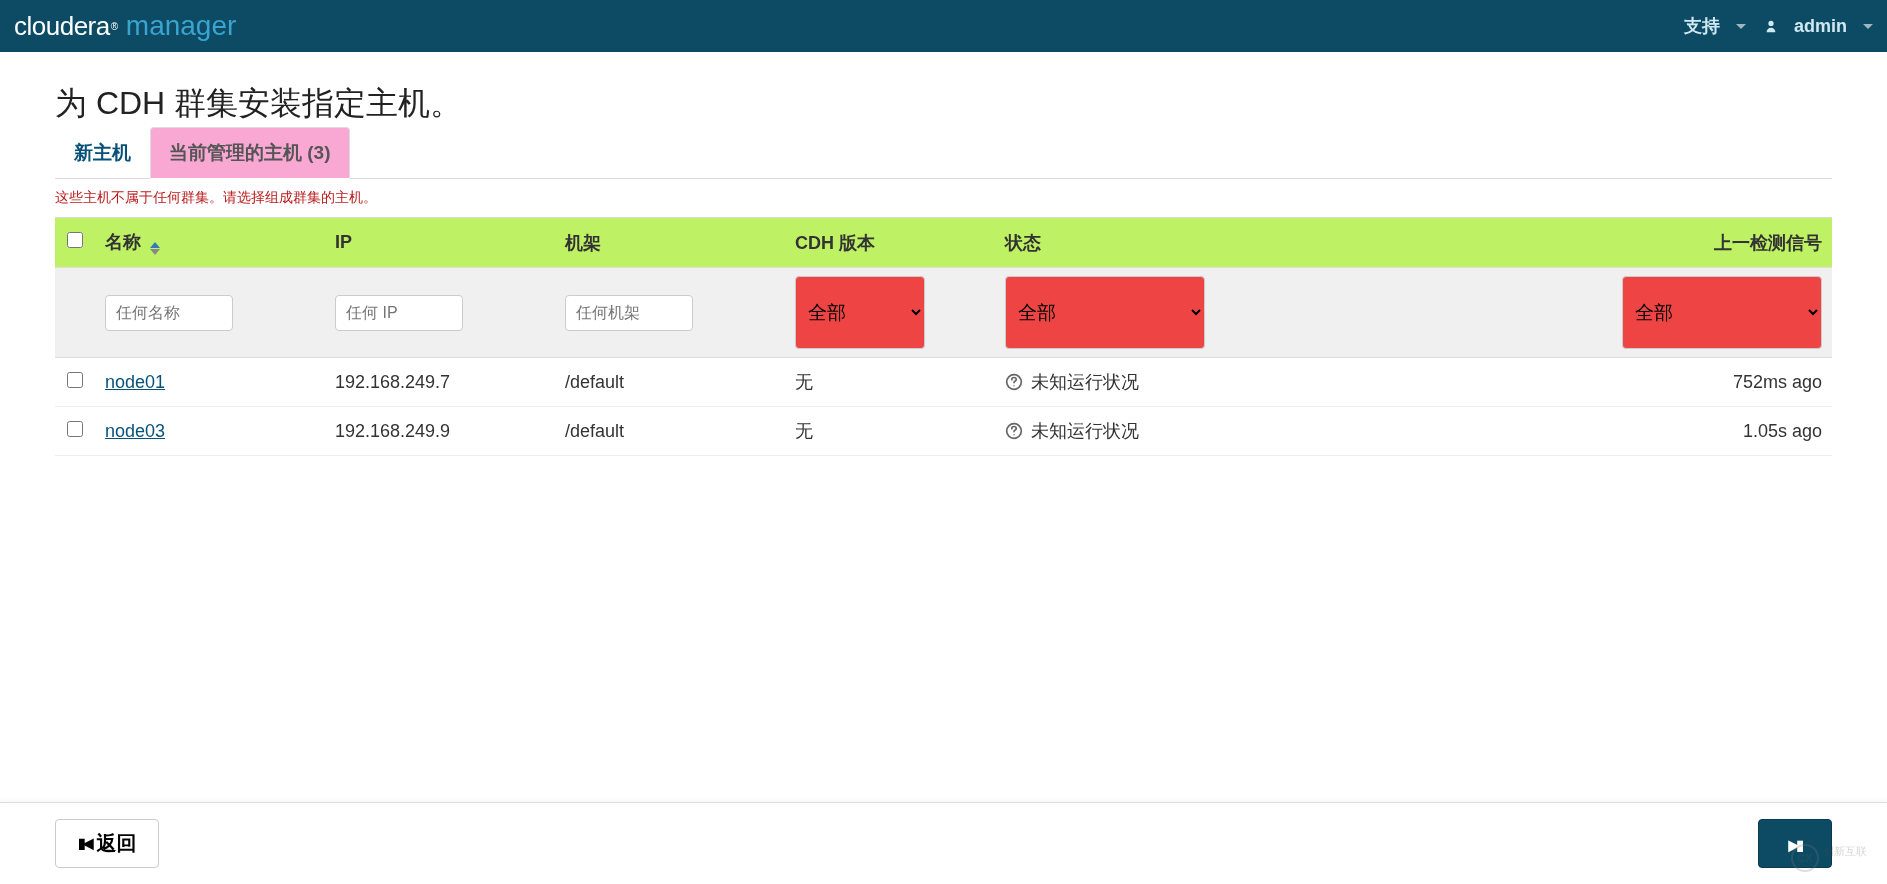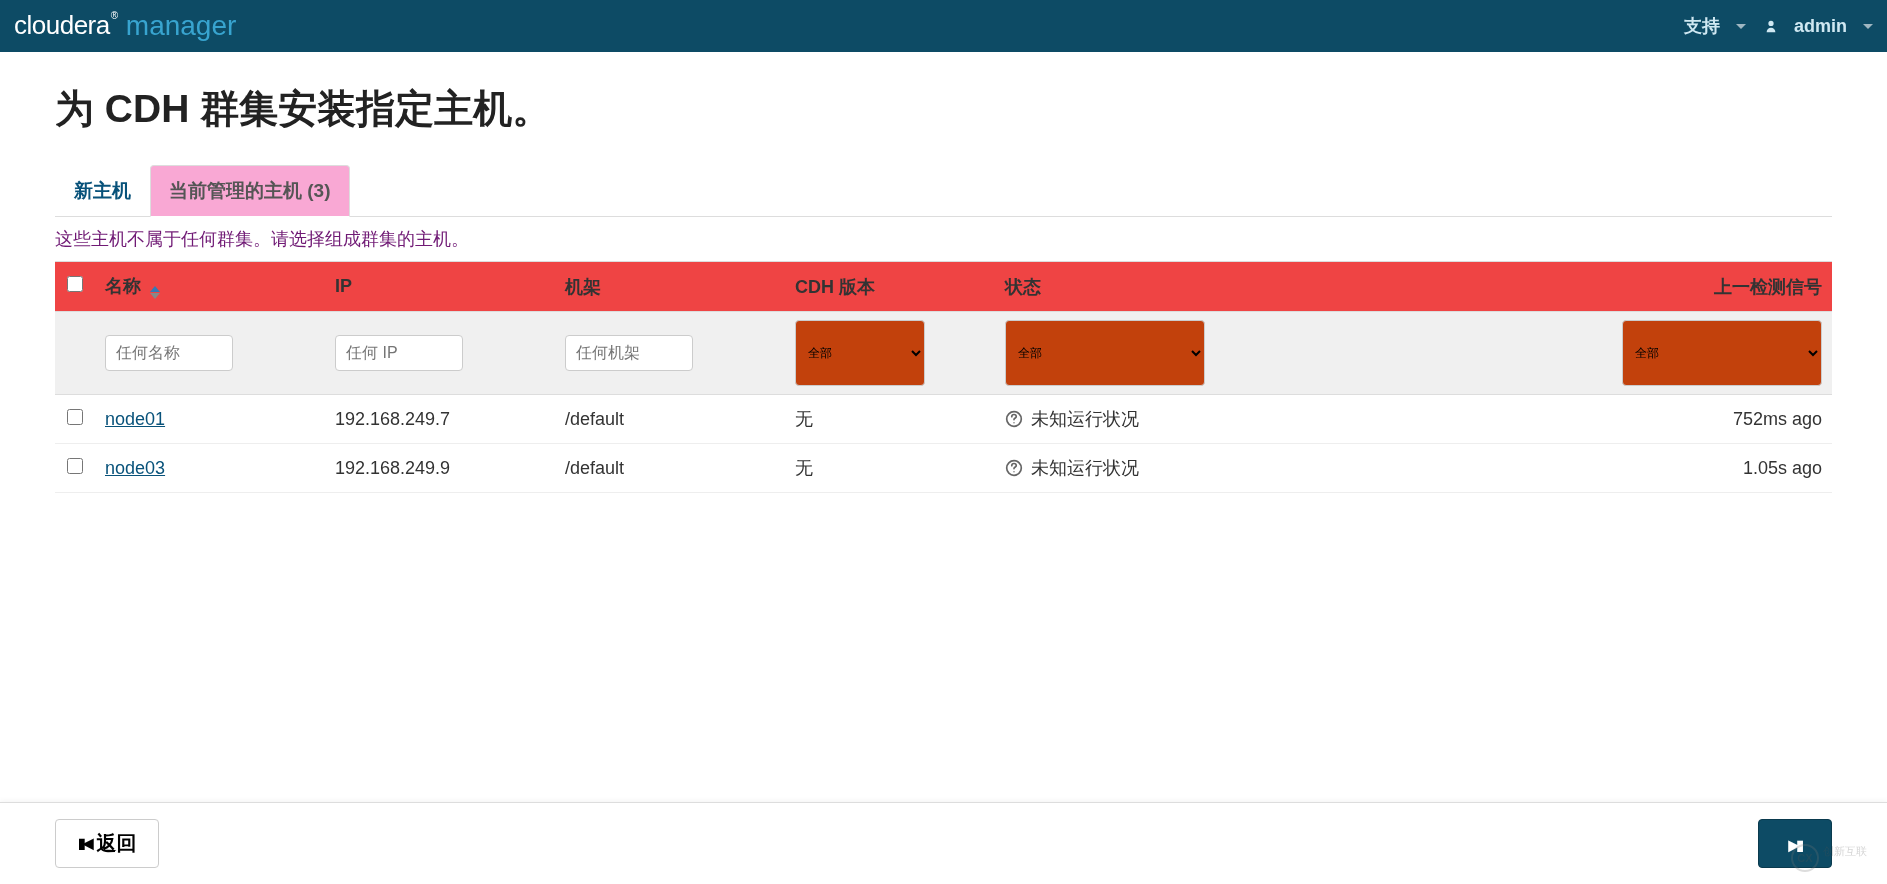--- a/index.html
+++ b/index.html
@@ -1,44 +1,44 @@
 <!DOCTYPE html>
 <html><head>
 <meta charset="utf-8">
 <style>
   * { box-sizing: border-box; margin: 0; padding: 0; }
   body { font-family: "Helvetica Neue", Helvetica, Arial, sans-serif; font-size: 18px; color: #333; background: #fff; }
   
   .navbar { background: #0d4b65; color: #fff; height: 52px; display: flex; align-items: center; padding: 0 14px; justify-content: space-between; }
-  .brand { display: flex; align-items: flex-start; font-size: 24px; letter-spacing: -0.3px; }
+  .brand { display: flex; align-items: center; font-size: 24px; letter-spacing: -0.3px; }
   .brand-cloudera { color: #fff; font-weight: 400; font-size: 26px; letter-spacing: -0.5px;}
   .brand-r { font-size: 10px; vertical-align: super; margin-left: 1px; }
   .brand-manager { color: #38a4cf; font-weight: 300; font-size: 28px; margin-left: 8px; letter-spacing: 0; }
   .nav-right { display: flex; align-items: center; gap: 18px; }
   .nav-link { color: #cfe8f2; cursor: pointer; font-size: 18px; font-weight: bold; display: flex; align-items: center; gap: 16px;}
   .caret { width: 0; height: 0; border-left: 5px solid transparent; border-right: 5px solid transparent; border-top: 5px solid #9fb7c2; display:inline-block;}
   .user-icon { width: 14px; height: 14px; }
   
   .content { padding: 30px 55px 100px 55px; }
-  h1 { font-size: 39px; font-weight: bold; margin-bottom: 28px; color: #222; }
+  h1 { font-size: 32px; font-weight: normal; color: #222; }
   
   .tabs { border-bottom: 1px solid #ddd; display:flex; }
   .tab { padding: 12px 18px; font-size: 19px; color: #08527a; cursor: pointer; position: relative; top: 1px; border: 1px solid transparent; border-radius: 4px 4px 0 0; font-weight: bold;}
   .tab.active { color: #555; background: #f9a8d4; border-color: #ddd #ddd #fff; }
-  .desc { margin: 10px 0 10px 0; font-size: 18px; color: #701a75; }
+  .desc { margin: 10px 0 10px 0; font-size: 14px; color: #b91c1c; }
   
   table { width: 100%; border-collapse: collapse; }
-  thead th { background: #ef4444; text-align: left; padding: 12px 10px; font-weight: bold; border-top: 1px solid #ddd; border-bottom: 1px solid #ddd; font-size: 18px;}
+  thead th { background: #bef264; text-align: left; padding: 12px 10px; font-weight: bold; border-top: 1px solid #ddd; border-bottom: 1px solid #ddd; font-size: 18px;}
   thead th.right { text-align: right; }
   .sort-icons { display:inline-flex; flex-direction: column; margin-left: 4px; gap:1px;}
   .sort-up { width:0; height:0; border-left:5px solid transparent; border-right:5px solid transparent; border-bottom:6px solid #337ab7;}
   .sort-down { width:0; height:0; border-left:5px solid transparent; border-right:5px solid transparent; border-top:6px solid #888;}
   .filter-row td { background: #f0f0f0; padding: 8px 10px; border-bottom: 1px solid #ddd;}
   .filter-input { width: 128px; padding: 8px 10px; border: 1px solid #ccc; border-radius: 4px; font-size: 16px; color:#888;}
-  .filter-select { padding: 24px 8px; border: 1px solid #ccc; border-radius: 4px; font-size: 12px; background: #c2410c; min-width: 130px; }
+  .filter-select { padding: 24px 8px; border: 1px solid #ccc; border-radius: 4px; font-size: 19px; background: #ef4444; min-width: 130px; }
   .filter-select.wide { min-width: 200px; }
   tbody tr td { padding: 12px 10px; border-bottom: 1px solid #eee; font-size: 18px; vertical-align: middle;}
   tbody tr td.right { text-align: right; }
   .host-link { color: #08527a; text-decoration: underline; cursor: pointer; }
   .status-cell { display: flex; align-items: center; gap: 8px; }
   .help-icon { width: 18px; height: 18px; color: #666; flex-shrink:0;}
   input[type=checkbox] { width: 16px; height: 16px; cursor: pointer;}
   
   .footer { position: fixed; bottom: 0; left: 0; right: 0; background: #fff; border-top: 1px solid #ddd; padding: 16px 55px; display: flex; justify-content: space-between; align-items: center; box-shadow: 0 -2px 5px rgba(0,0,0,0.04);}
   .btn { border: 1px solid #ccc; background: #fff; padding: 10px 22px; border-radius: 4px; font-size: 20px; cursor: pointer; display:flex; align-items:flex-start; gap:6px; font-weight:bold;}

